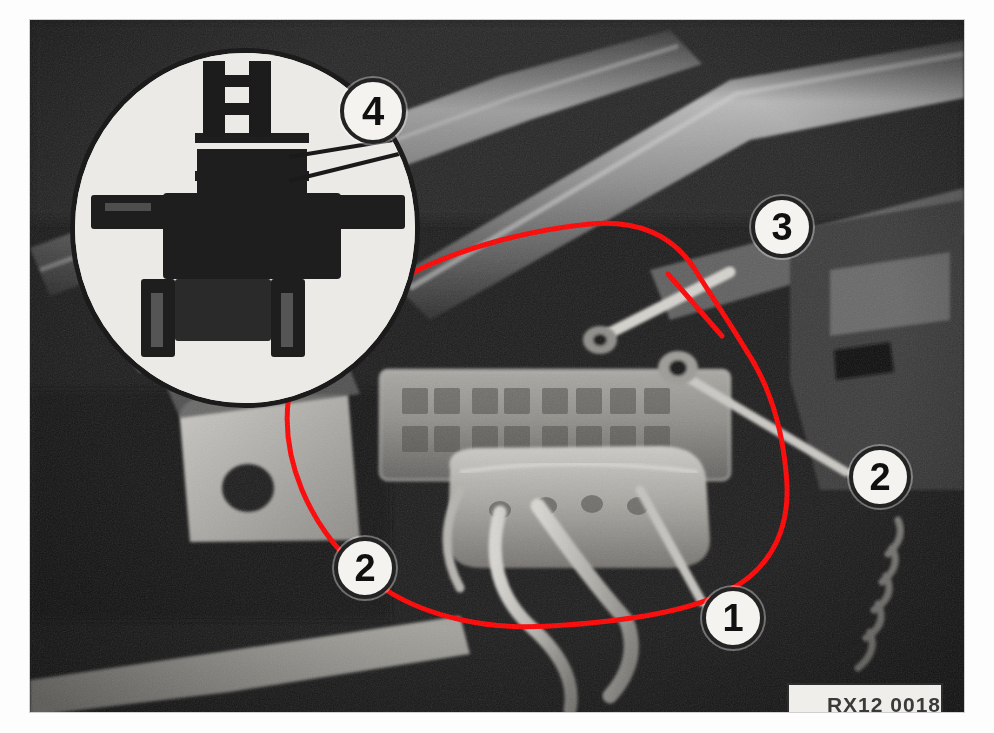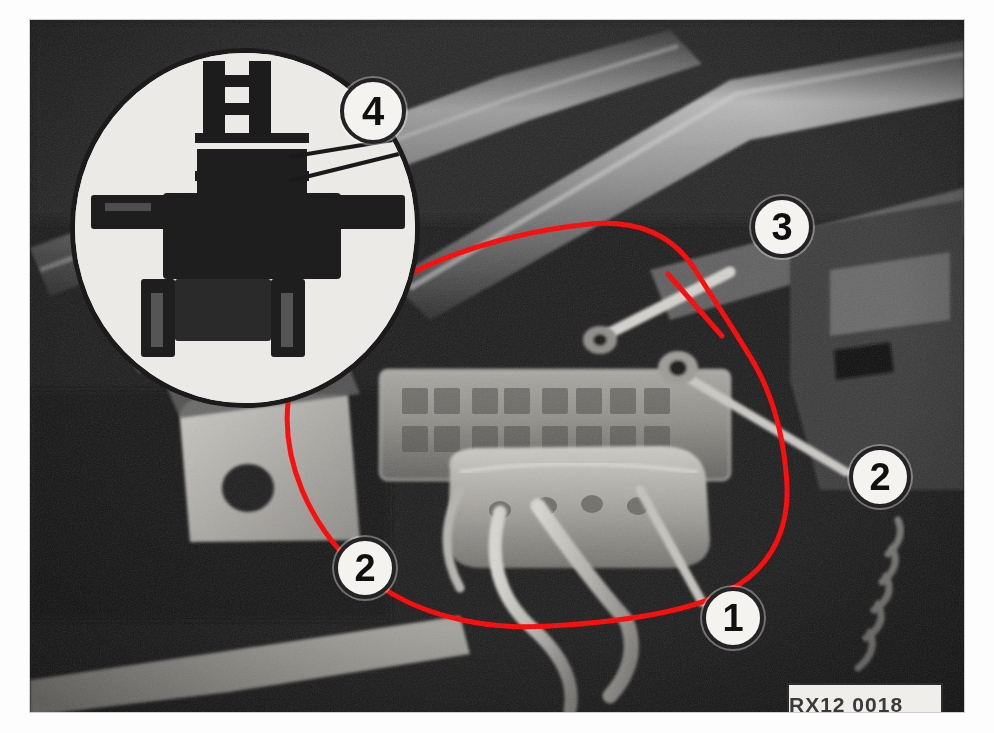--- a/index.html
+++ b/index.html
@@ -31,21 +31,21 @@
   #ref-code {
     position: absolute;
     left: 757px;
     top: 663px;
     width: 152px;
     height: 40px;
     background: #efeeea;
     border: 2px solid #2e2e2e;
     display: flex;
     align-items: center;
-    justify-content: flex-start;
+    justify-content: flex-end;
     letter-spacing: 1px;
     font-size: 21px;
     font-weight: bold;
     color: #3a3a3a;
     font-family: "Liberation Sans", sans-serif;
   }
   
   .callout {
     position: absolute;
     border-radius: 50%;

